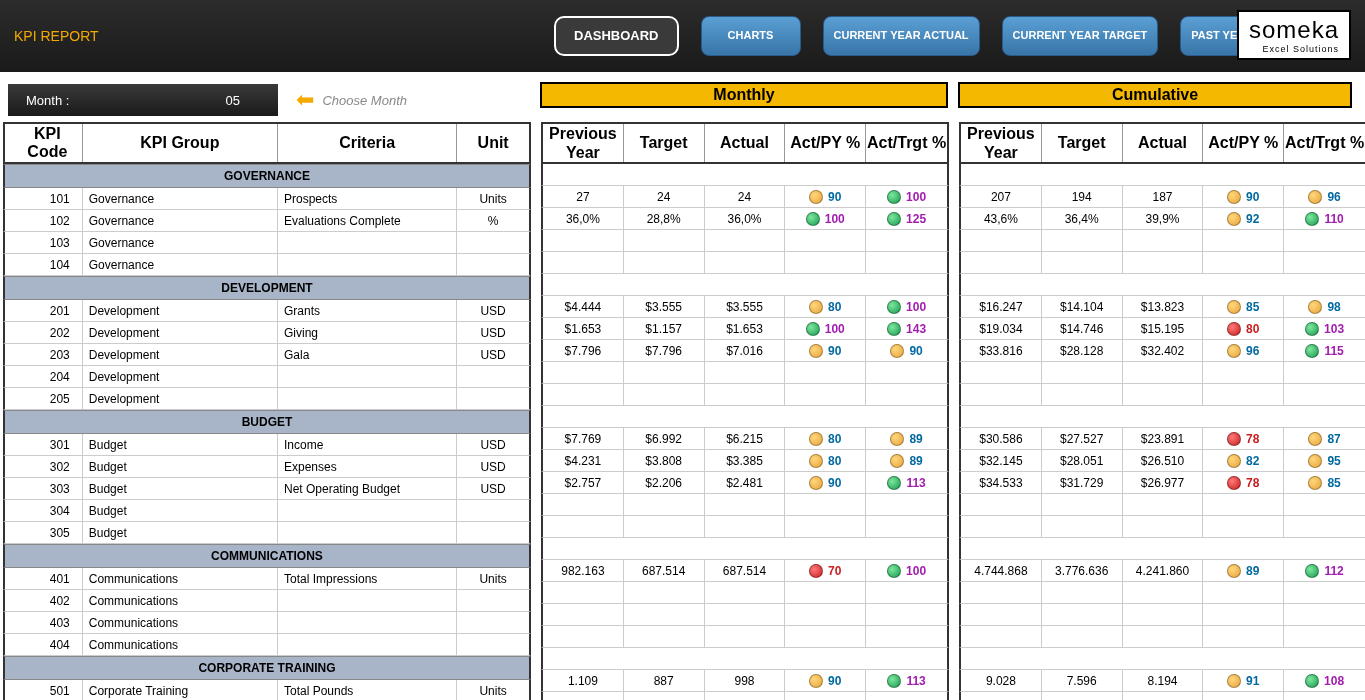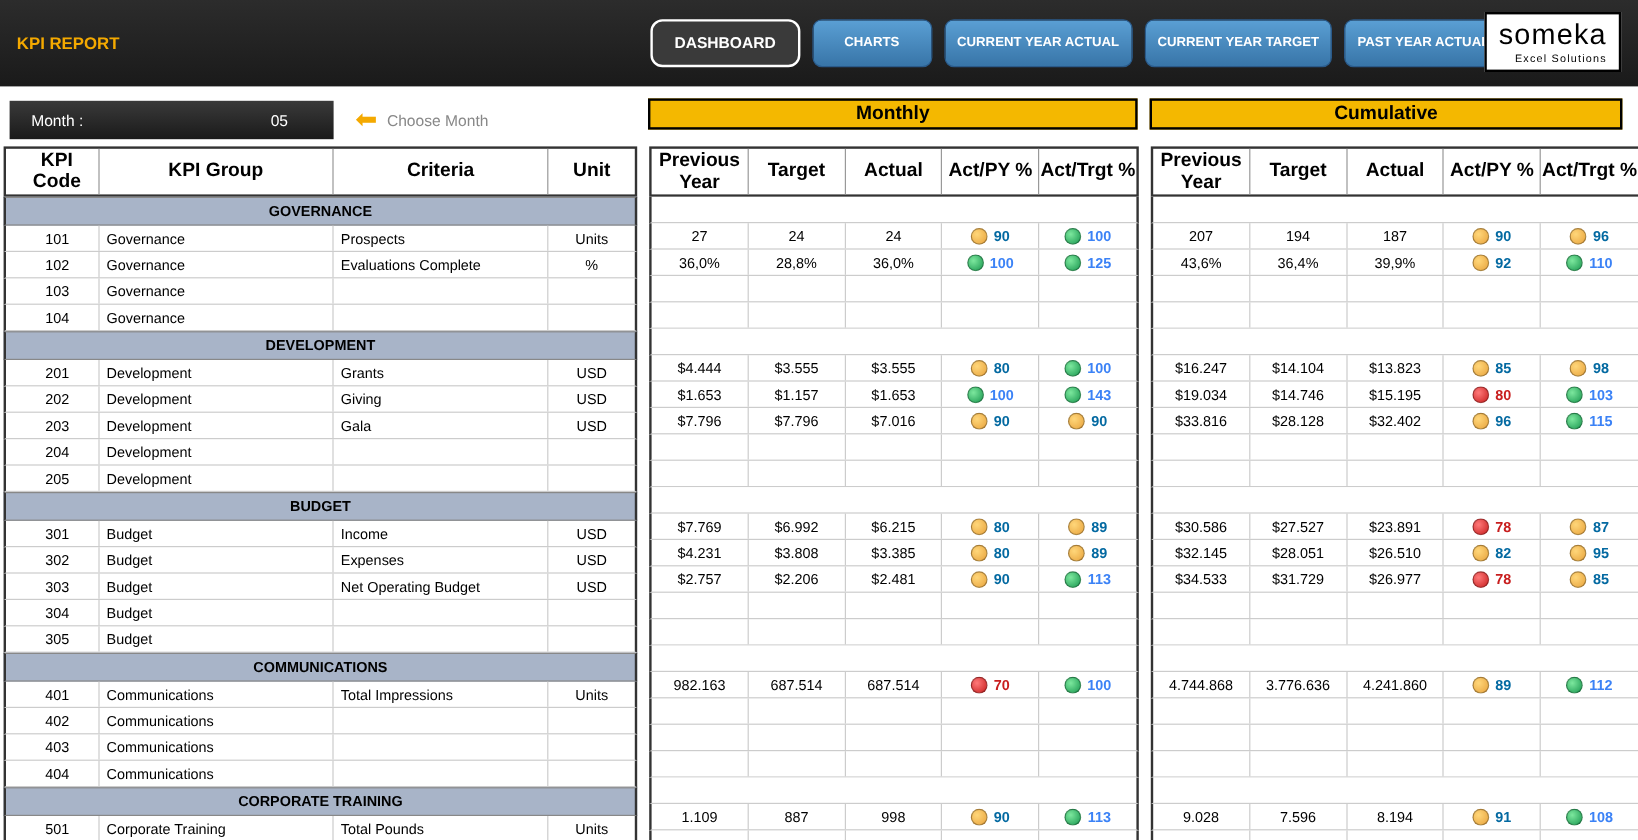--- a/index.html
+++ b/index.html
@@ -1,32 +1,32 @@
 <!DOCTYPE html>
 <html><head>
 <meta charset="utf-8">
 <style>
 *{margin:0;padding:0;box-sizing:border-box;font-family:Arial,sans-serif}
 body{background:#fff;font-size:12px}
 .header{background:linear-gradient(to bottom,#2c2c2c,#1a1a1a);height:72px;display:flex;align-items:center;padding:0 14px;position:relative}
 .header-left{color:#f4a900;flex:none;width:510px}
-.header-title{font-size:14px;font-weight:bold;color:#f4a900;margin-bottom:0}
+.header-title{font-size:14px;font-weight:normal;color:#f4a900;margin-bottom:0}
 .header-subtitle{font-size:22px;font-weight:bold;color:#fff}
-.nav-buttons{display:flex;gap:10px;position:absolute;left:542px;top:16px}
+.nav-buttons{display:flex;gap:22px;position:absolute;left:554px;top:16px}
 .nav-btn{background:linear-gradient(to bottom,#5a9fd4,#3875a8);color:#fff;border:1px solid #2a5a8a;border-radius:8px;padding:7px 10px;font-size:11px;font-weight:bold;text-align:center;cursor:pointer;min-width:100px;line-height:1.2}
 .nav-btn.active{background:#3a3a3a;border:2px solid #fff;border-radius:10px;padding:10px 18px;font-size:13px}
 .logo{position:absolute;right:14px;top:10px;background:#fff;padding:4px 10px;border:2px solid #000}
 .logo-main{font-size:24px;font-weight:400;letter-spacing:1px}
 .logo-sub{font-size:9px;letter-spacing:1px;text-align:right}
 .month-row{display:flex;align-items:center;height:36px;margin-top:10px}
 .month-box{background:linear-gradient(to bottom,#3a3a3a,#1a1a1a);color:#fff;display:flex;align-items:center;width:270px;height:32px;padding:0 18px;font-size:13px;font-weight:normal;margin-left:8px}
 .month-label{flex:1}
 .month-val{margin-right:20px}
 .arrow{color:#f4a900;font-size:22px;margin:0 8px 0 18px}
-.choose{color:#888;font-size:13px}
+.choose{font-style:italic;color:#888;font-size:13px}
 .period-headers{display:flex;position:absolute;left:540px;top:82px}
 .period-header{background:#f4b800;border:2px solid #000;font-size:16px;font-weight:bold;text-align:center;padding:2px 0}
 .ph-monthly{width:408px}
 .ph-cumulative{width:394px;margin-left:10px}
 .main{display:flex;padding:0 0 0 0;margin-top:4px}
 .left-pane{width:528px;margin-left:3px}
 .right-pane{display:flex;gap:10px;margin-left:10px}
 .data-pane{width:408px}
 .col-headers{display:flex;background:#fff;border:2px solid #333;height:42px}
 .left-pane .col-headers{background:#fff}
@@ -34,33 +34,33 @@
 .ch:last-child{border-right:none}
 .ch-code{width:78px;justify-content:flex-start;padding-left:8px}
 .ch-group{width:196px;justify-content:center}
 .ch-criteria{width:180px;justify-content:center}
 .ch-unit{width:72px;justify-content:center}
 .ch-data{width:81px;line-height:1.2}
 .section-head{background:#a8b4c8;font-weight:bold;text-align:center;font-size:12px;padding:4px 0;border:1px solid #888;border-left:2px solid #333;border-right:2px solid #333}
 .row{display:flex;height:22px;border-left:2px solid #333;border-right:2px solid #333;border-bottom:1px solid #ccc}
 .cell{display:flex;align-items:center;border-right:1px solid #ccc;padding:0 6px;font-size:12px}
 .cell:last-child{border-right:none}
-.c-code{width:78px;justify-content:flex-end;padding-right:24px}
+.c-code{width:78px;justify-content:flex-end;padding-right:12px}
 .c-group{width:196px}
 .c-criteria{width:180px}
 .c-unit{width:72px;justify-content:center}
 .data-row{display:flex;height:22px;border-left:2px solid #333;border-right:2px solid #333;border-bottom:1px solid #ccc}
 .dcell{width:81px;display:flex;align-items:center;justify-content:center;font-size:12px;border-right:1px solid #ccc}
 .dcell:last-child{border-right:none}
 .pct-cell{display:flex;align-items:center;justify-content:center;gap:5px;font-weight:bold}
 .dot{width:14px;height:14px;border-radius:50%;border:1px solid rgba(0,0,0,0.3)}
 .dot-green{background:radial-gradient(circle at 35% 35%,#7de89e,#1a9850)}
 .dot-orange{background:radial-gradient(circle at 35% 35%,#ffd77a,#e8a33d)}
 .dot-red{background:radial-gradient(circle at 35% 35%,#ff7a7a,#c81e1e)}
-.val-green{color:#3b82f6}
+.val-green{color:#a21caf}
 .val-orange{color:#0369a1}
 .val-red{color:#c81e1e}
 .data-section-head{height:22px;border-left:2px solid #333;border-right:2px solid #333;background:#fff;border-bottom:1px solid #ccc}
 </style>
 </head>
 <body>
 
 <div class="header">
   <div class="header-left">
     <div class="header-title">KPI REPORT</div>

